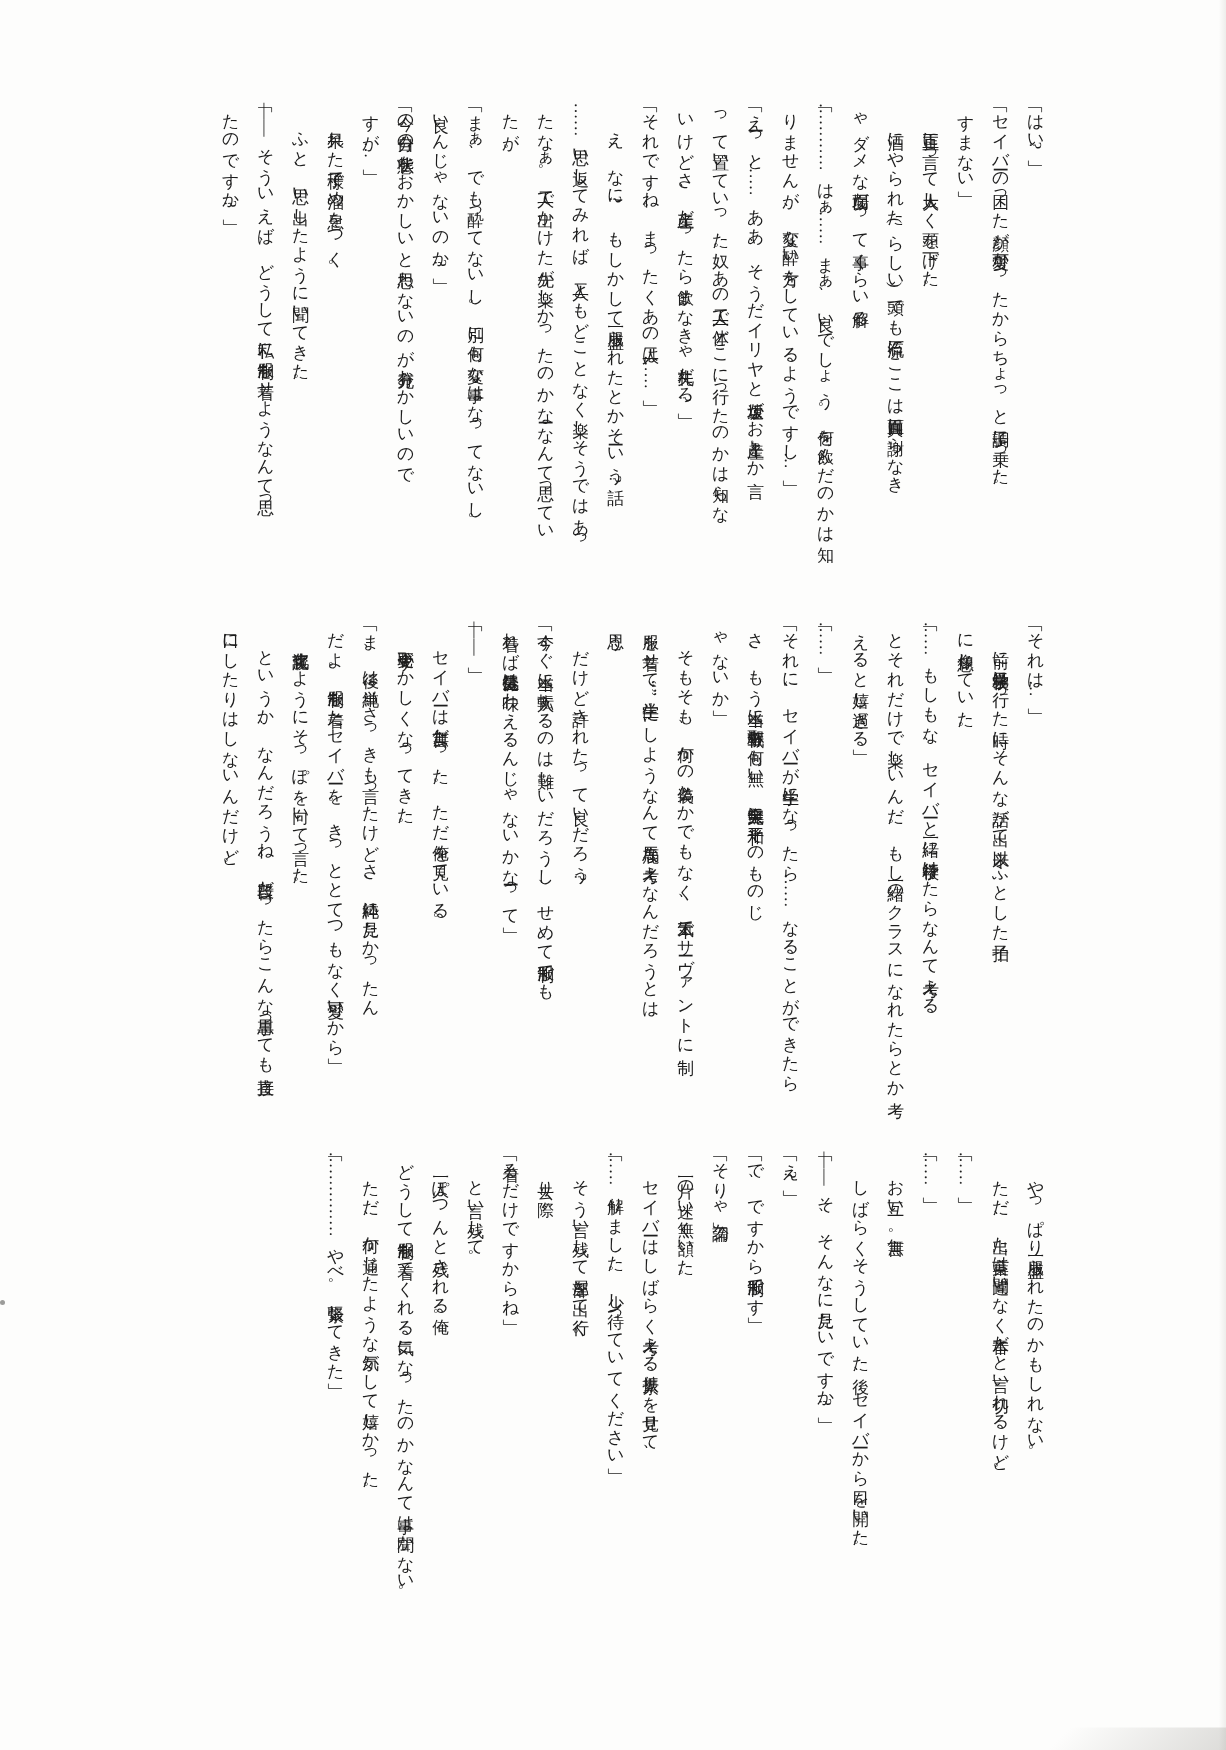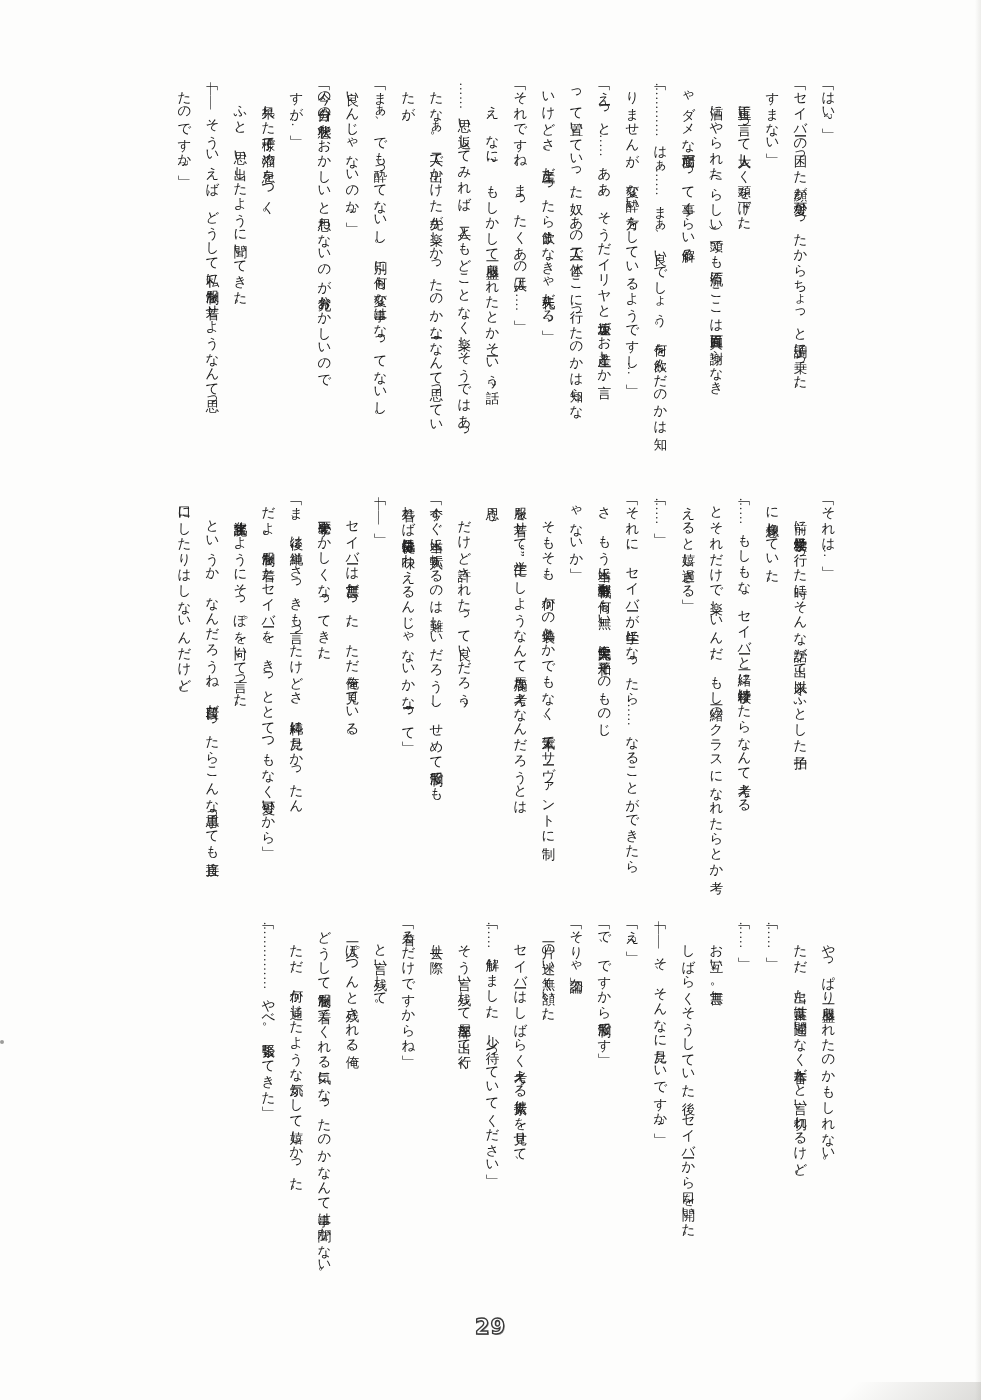--- a/index.html
+++ b/index.html
@@ -136,17 +136,16 @@
       <div class="tline">「……解りました。少し待っていてください」</div>
       <div class="tline indent">そう言い残して部屋を出て行く。</div>
       <div class="tline indent">去り際、</div>
       <div class="tline">「着るだけですからね」</div>
       <div class="tline indent">と言い残して。</div>
       <div class="tline indent">一人ぽつんと残される俺。</div>
       <div class="tline">どうして制服を着てくれる気になったのかなんて事は聞かない。</div>
       <div class="tline indent">ただ、何か通じたような気がして嬉しかった。</div>
       <div class="tline">「……………やべ。緊張してきた」</div>
     </div>
-  <div class="page-number">29</div>
   <div class="edge-speck"></div>
   <div class="edge-shadow-right"></div>
   <div class="edge-shadow-bottom-right"></div>
 </div>
 
 </body></html>

